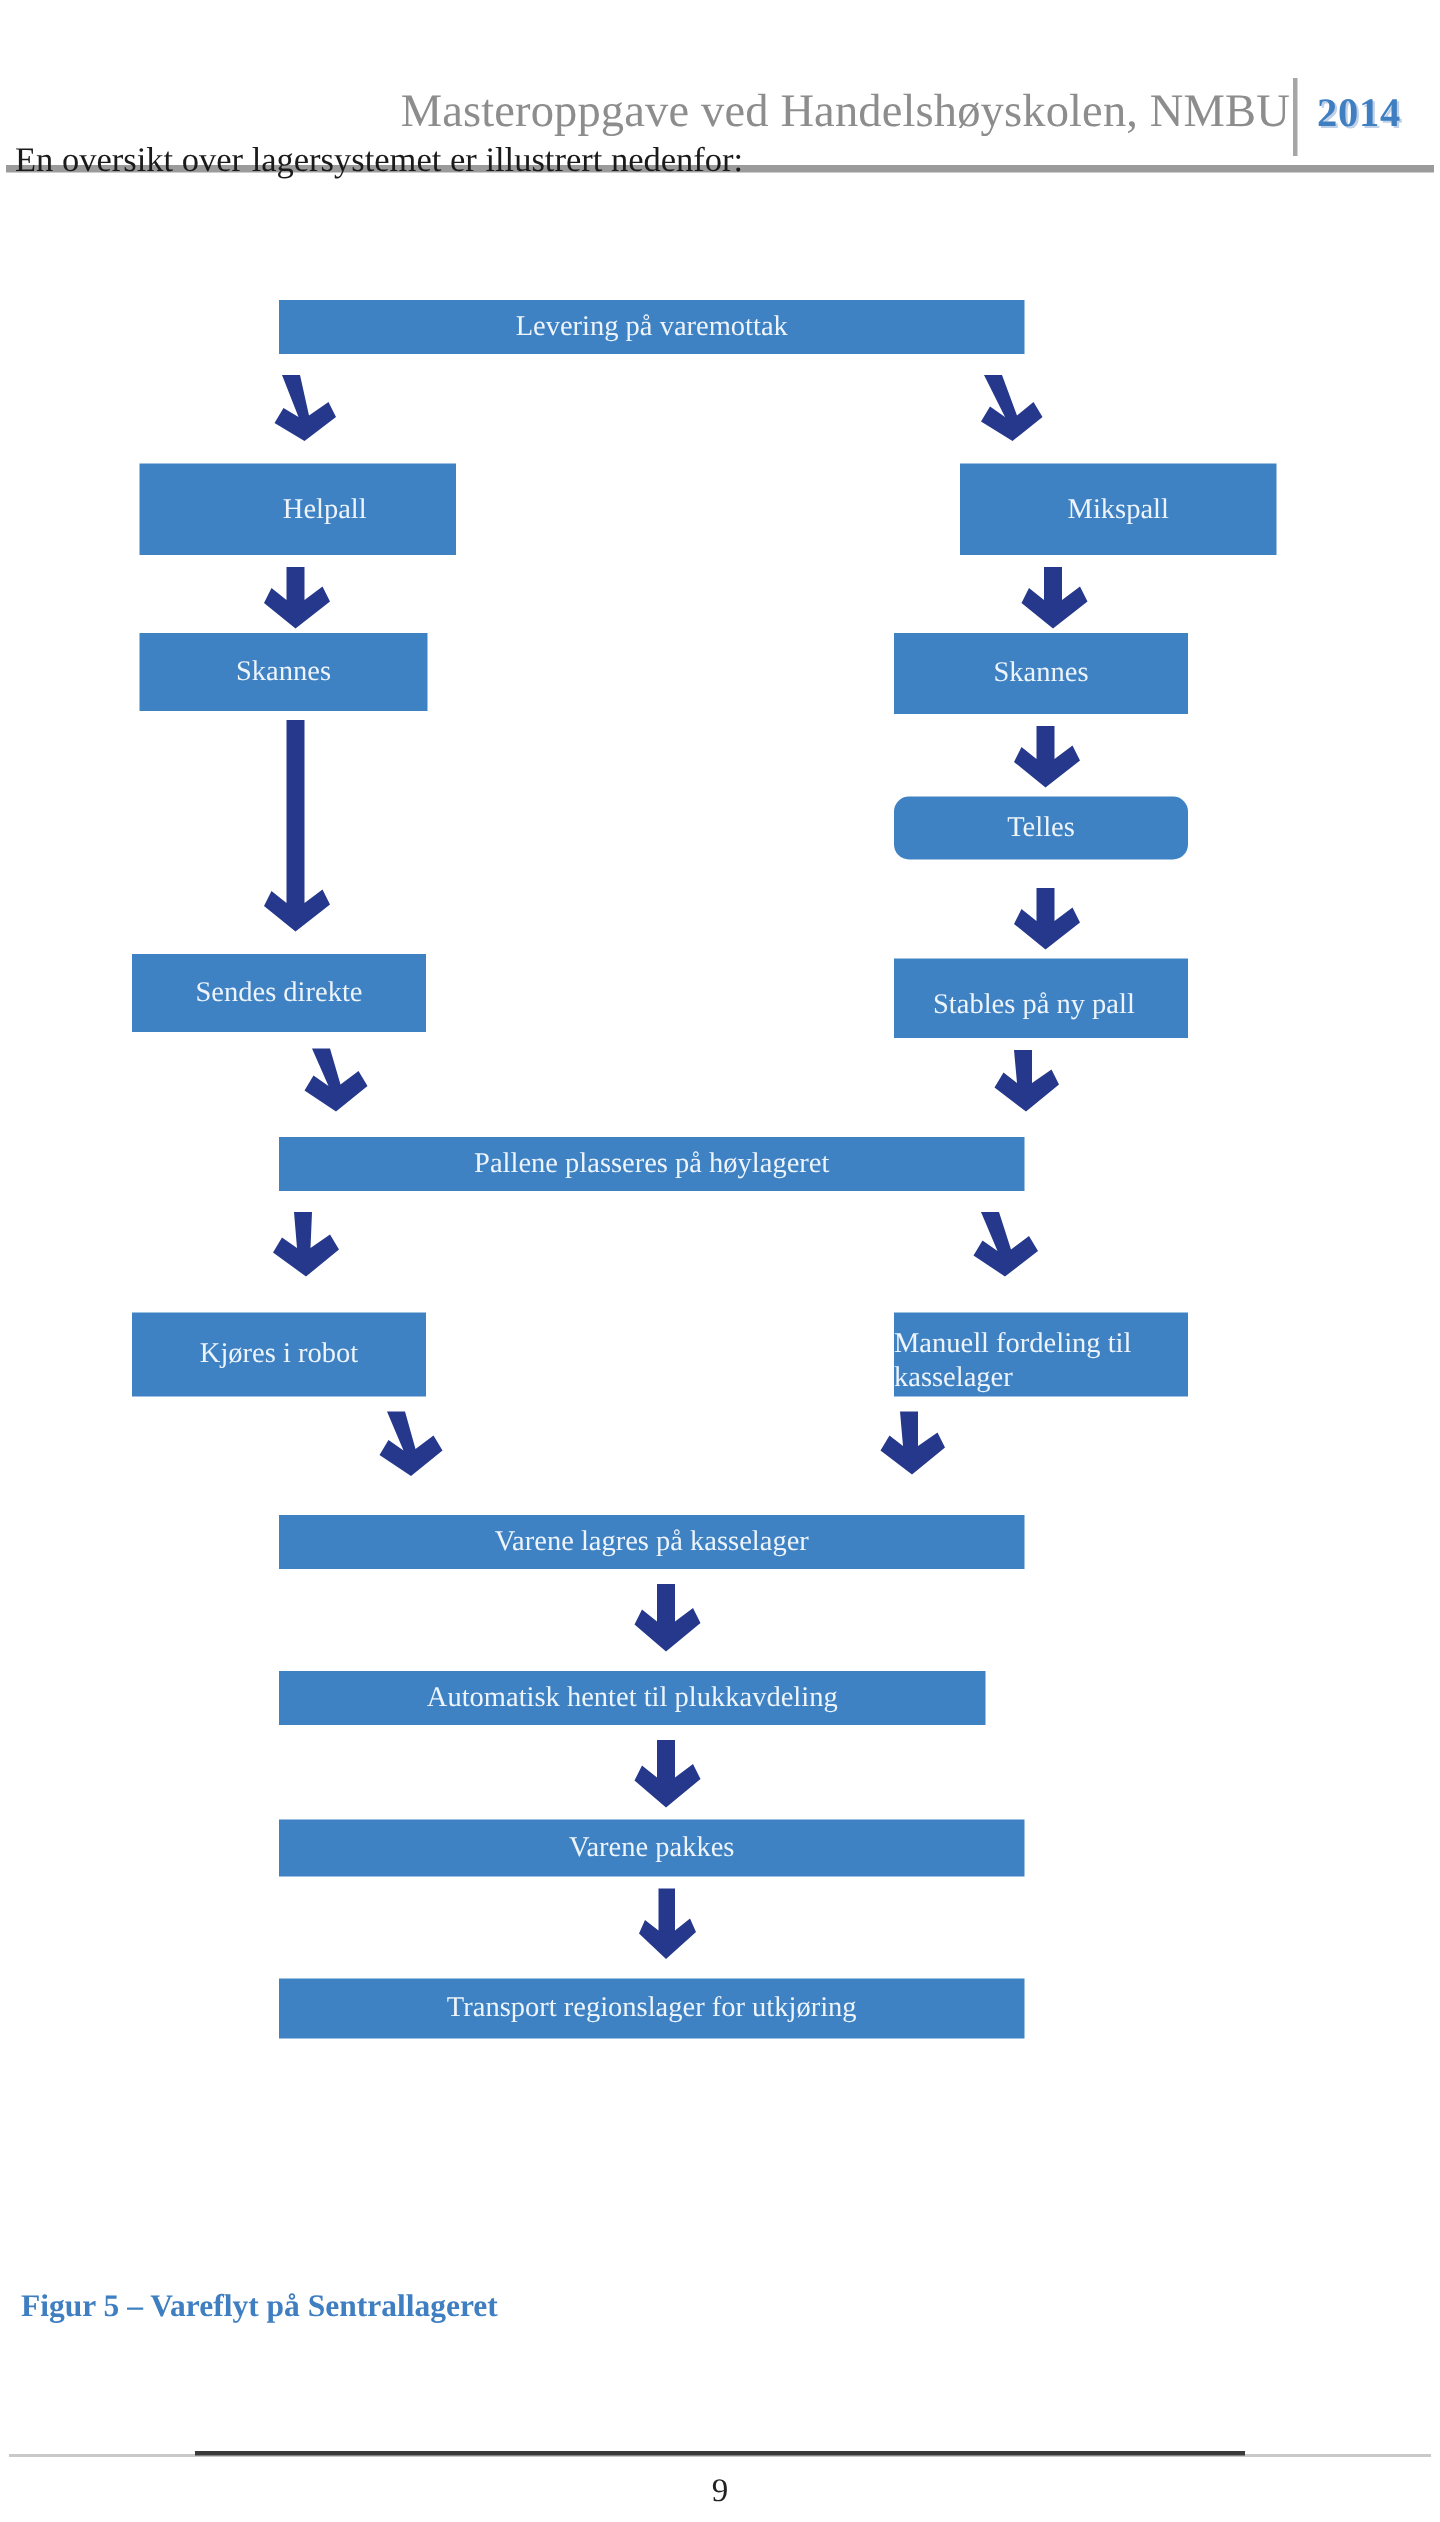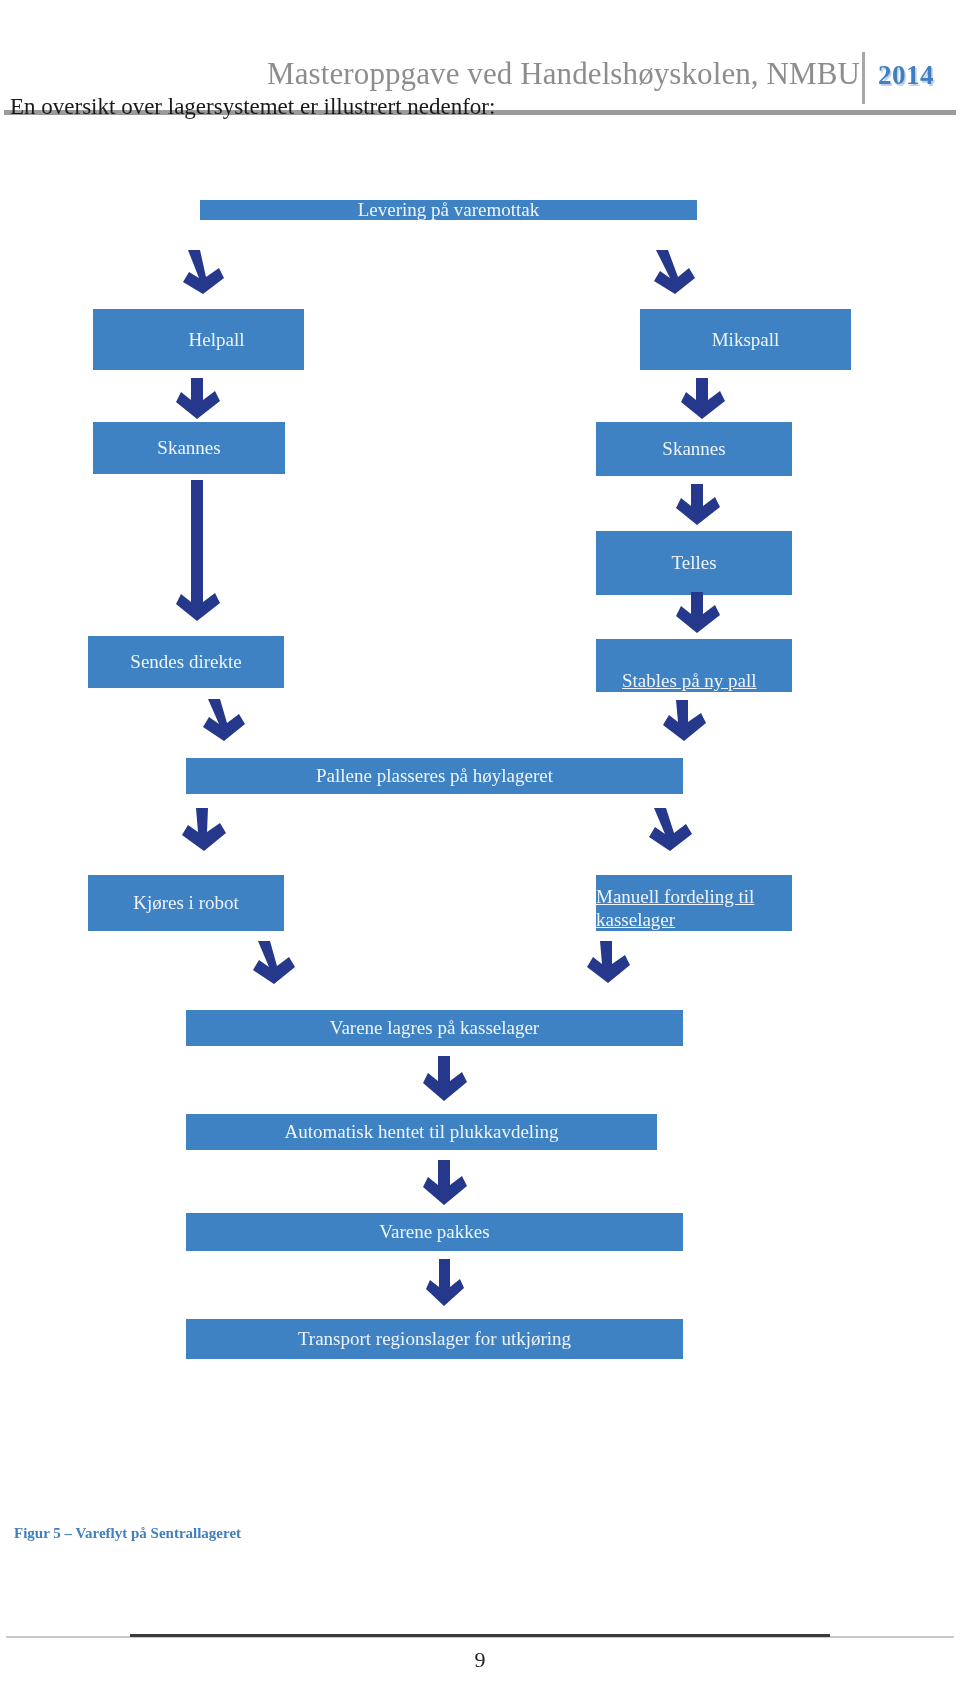--- a/index.html
+++ b/index.html
@@ -88,37 +88,36 @@
   }
   .node.center .node-label { text-align: center; }
   .node.left   .node-label { text-align: left; }
   .node.vcenter {
     display: flex;
     align-items: center;
     justify-content: center;
   }
   .node.vtop {
     display: flex;
-    align-items: flex-end;
+    align-items: center;
     padding-top: 8px;
-    text-decoration: underline;
   }
 
   
   .arrow {
     position: absolute;
     overflow: visible;
   }
   .arrow svg { display: block; overflow: visible; }
 
   
   #figure-caption {
     position: absolute;
     left: 14px; top: 1525px;
-    font-size: 15px;
+    font-size: 21px;
     font-weight: bold;
     color: #3f7fc1;
     white-space: nowrap;
   }
   #footer-rule-light {
     position: absolute;
     left: 6px; top: 1636px;
     width: 948px;
     height: 2px;
     background: #c9c9c9;
@@ -146,21 +145,21 @@
   <div id="header-title">Masteroppgave ved Handelshøyskolen, NMBU</div>
   <div id="header-divider"></div>
   <div id="header-year">2014</div>
   <div id="header-rule"></div>
 </div>
 
 <div id="intro-text">En oversikt over lagersystemet er illustrert nedenfor:</div>
 
 <div id="flowchart">
 
-  <div class="node center vcenter" style="left:200px; top:200px; width:497px; height:20px;">
+  <div class="node center vcenter" style="left:186px; top:200px; width:497px; height:36px;">
     <span class="node-label">Levering på varemottak</span>
   </div>
 
   <div class="arrow" style="left:176px; top:248px;">
     <svg width="60" height="48" viewBox="0 0 60 48">
       <path d="M12 2 L24 2 L30 29 L43 20 L48 30 L27 46 L7 34 L13 24 L23 30 Z" fill="#25388c"></path>
     </svg>
   </div>
 
   <div class="arrow" style="left:648px; top:248px;">
@@ -202,21 +201,21 @@
       <path d="M15 0 L27 0 L27 122 L39 113 L44 123 L21 141 L0 124 L5 114 L15 122 Z" fill="#25388c"></path>
     </svg>
   </div>
 
   <div class="arrow" style="left:676px; top:484px;">
     <svg width="44" height="42" viewBox="0 0 44 42">
       <path d="M15 0 L27 0 L27 22 L39 13 L44 23 L21 41 L0 24 L5 14 L15 22 Z" fill="#25388c"></path>
     </svg>
   </div>
 
-  <div class="node center vcenter" style="left:596px; top:531px; width:196px; height:64px;">
+  <div class="node center vcenter" style="left:596px; top:531px; width:196px; height:42px;border-radius:10px;">
     <span class="node-label">Telles</span>
   </div>
 
   <div class="arrow" style="left:676px; top:592px;">
     <svg width="44" height="42" viewBox="0 0 44 42">
       <path d="M15 0 L27 0 L27 22 L39 13 L44 23 L21 41 L0 24 L5 14 L15 22 Z" fill="#25388c"></path>
     </svg>
   </div>
 
   <div class="node center vcenter" style="left:88px; top:636px; width:196px; height:52px;">

